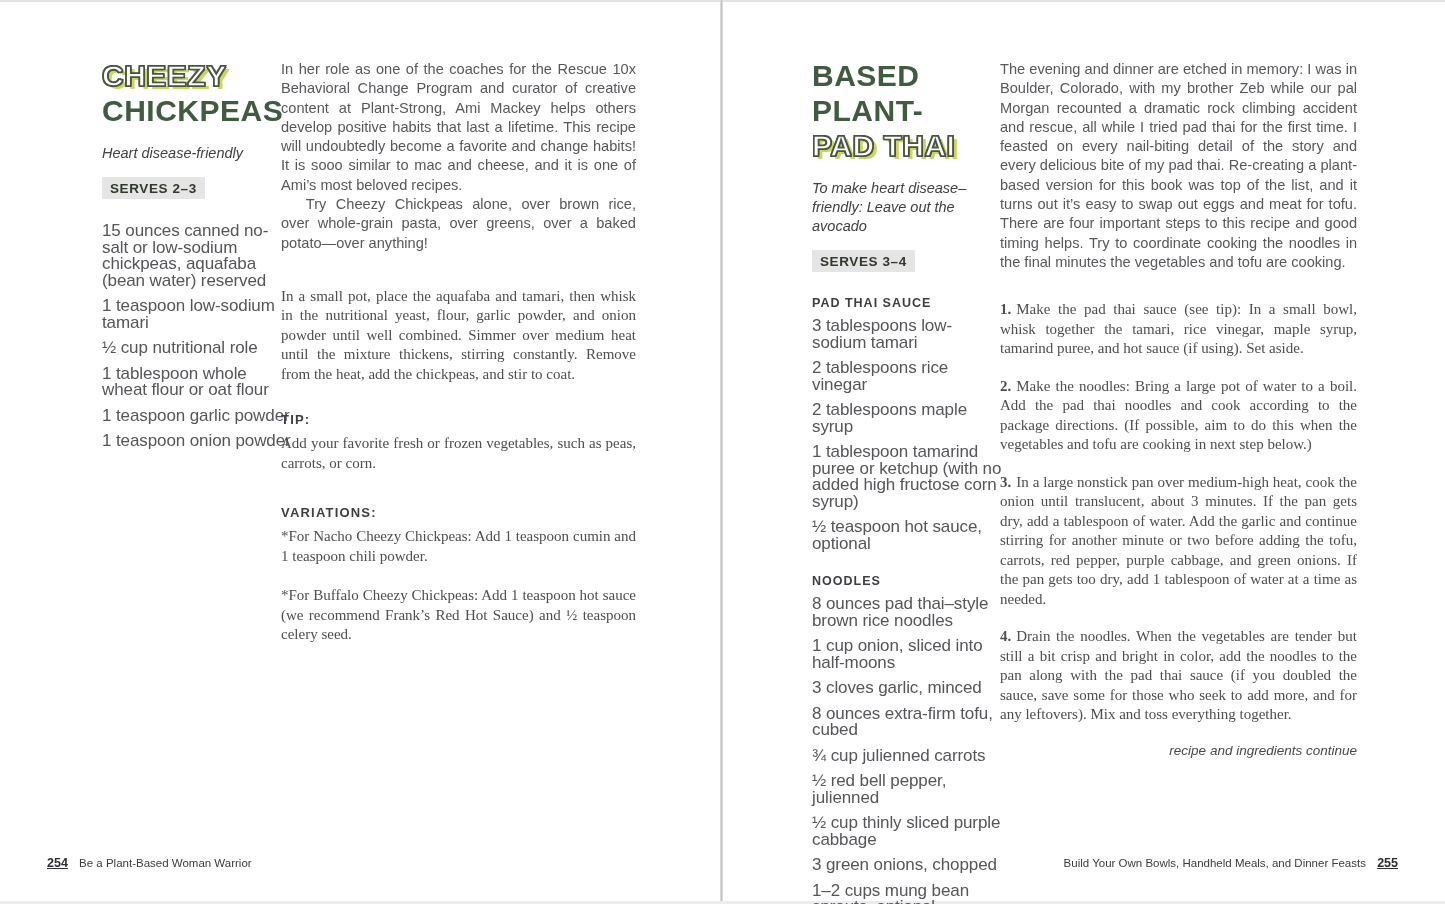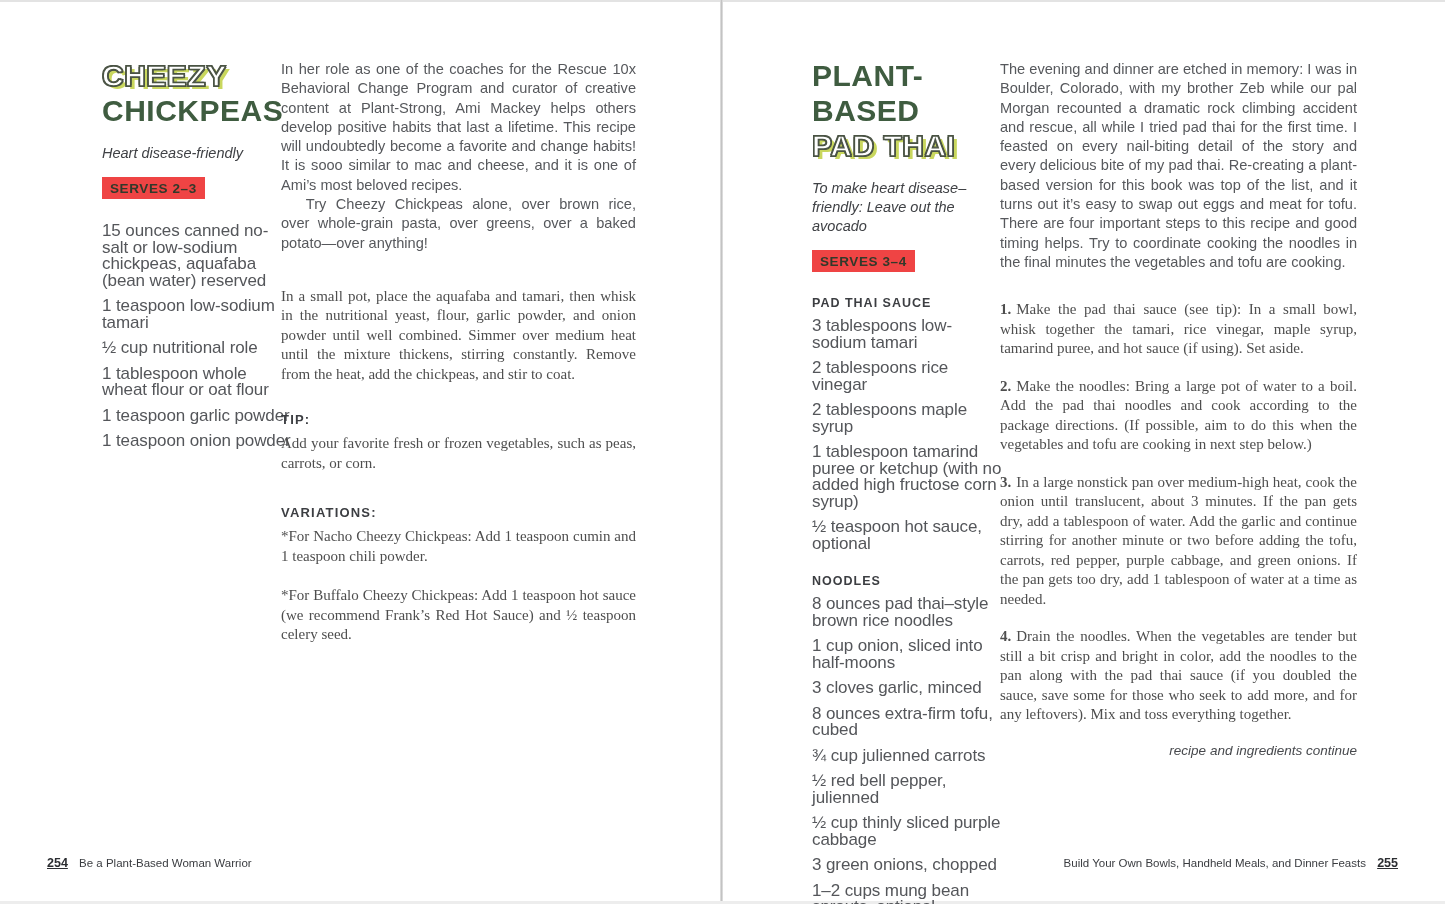--- a/index.html
+++ b/index.html
@@ -37,21 +37,21 @@
   .subtitle {
     margin-top: 16px;
     font-style: italic;
     font-size: 14.5px;
     line-height: 19px;
     color: #3f4145;
   }
   .serves-badge {
     display: inline-block;
     margin-top: 14px;
-    background: #ef4444;
+    background: #e5e5e5;
     color: #31392a;
     font-weight: bold;
     font-size: 13.5px;
     letter-spacing: 0.6px;
     padding: 4px 8px 3px 8px;
   }
 
   
   .ing-list { margin-top: 24px; }
   .ing-item {
@@ -154,22 +154,22 @@
   <div class="footer footer-left">
     <span class="page-num">254</span><span class="gap"></span>
     <span>Be a Plant-Based Woman Warrior</span>
   </div>
 </div>
 
 <div>
 
   <div class="col" style="left:812px; top:58px; width:190px;">
     <div class="display-title">
+      <div>BASED</div>
       <div>PLANT-</div>
-      <div>BASED</div>
       <div class="outline-word">PAD THAI</div>
     </div>
     <div class="subtitle">To make heart disease–friendly: Leave out the avocado</div>
     <div>
       <span class="serves-badge">SERVES 3–4</span>
     </div>
 
     <div class="ing-header first">PAD THAI SAUCE</div>
     <div>
       <div class="ing-item">3 tablespoons low-sodium tamari</div>

